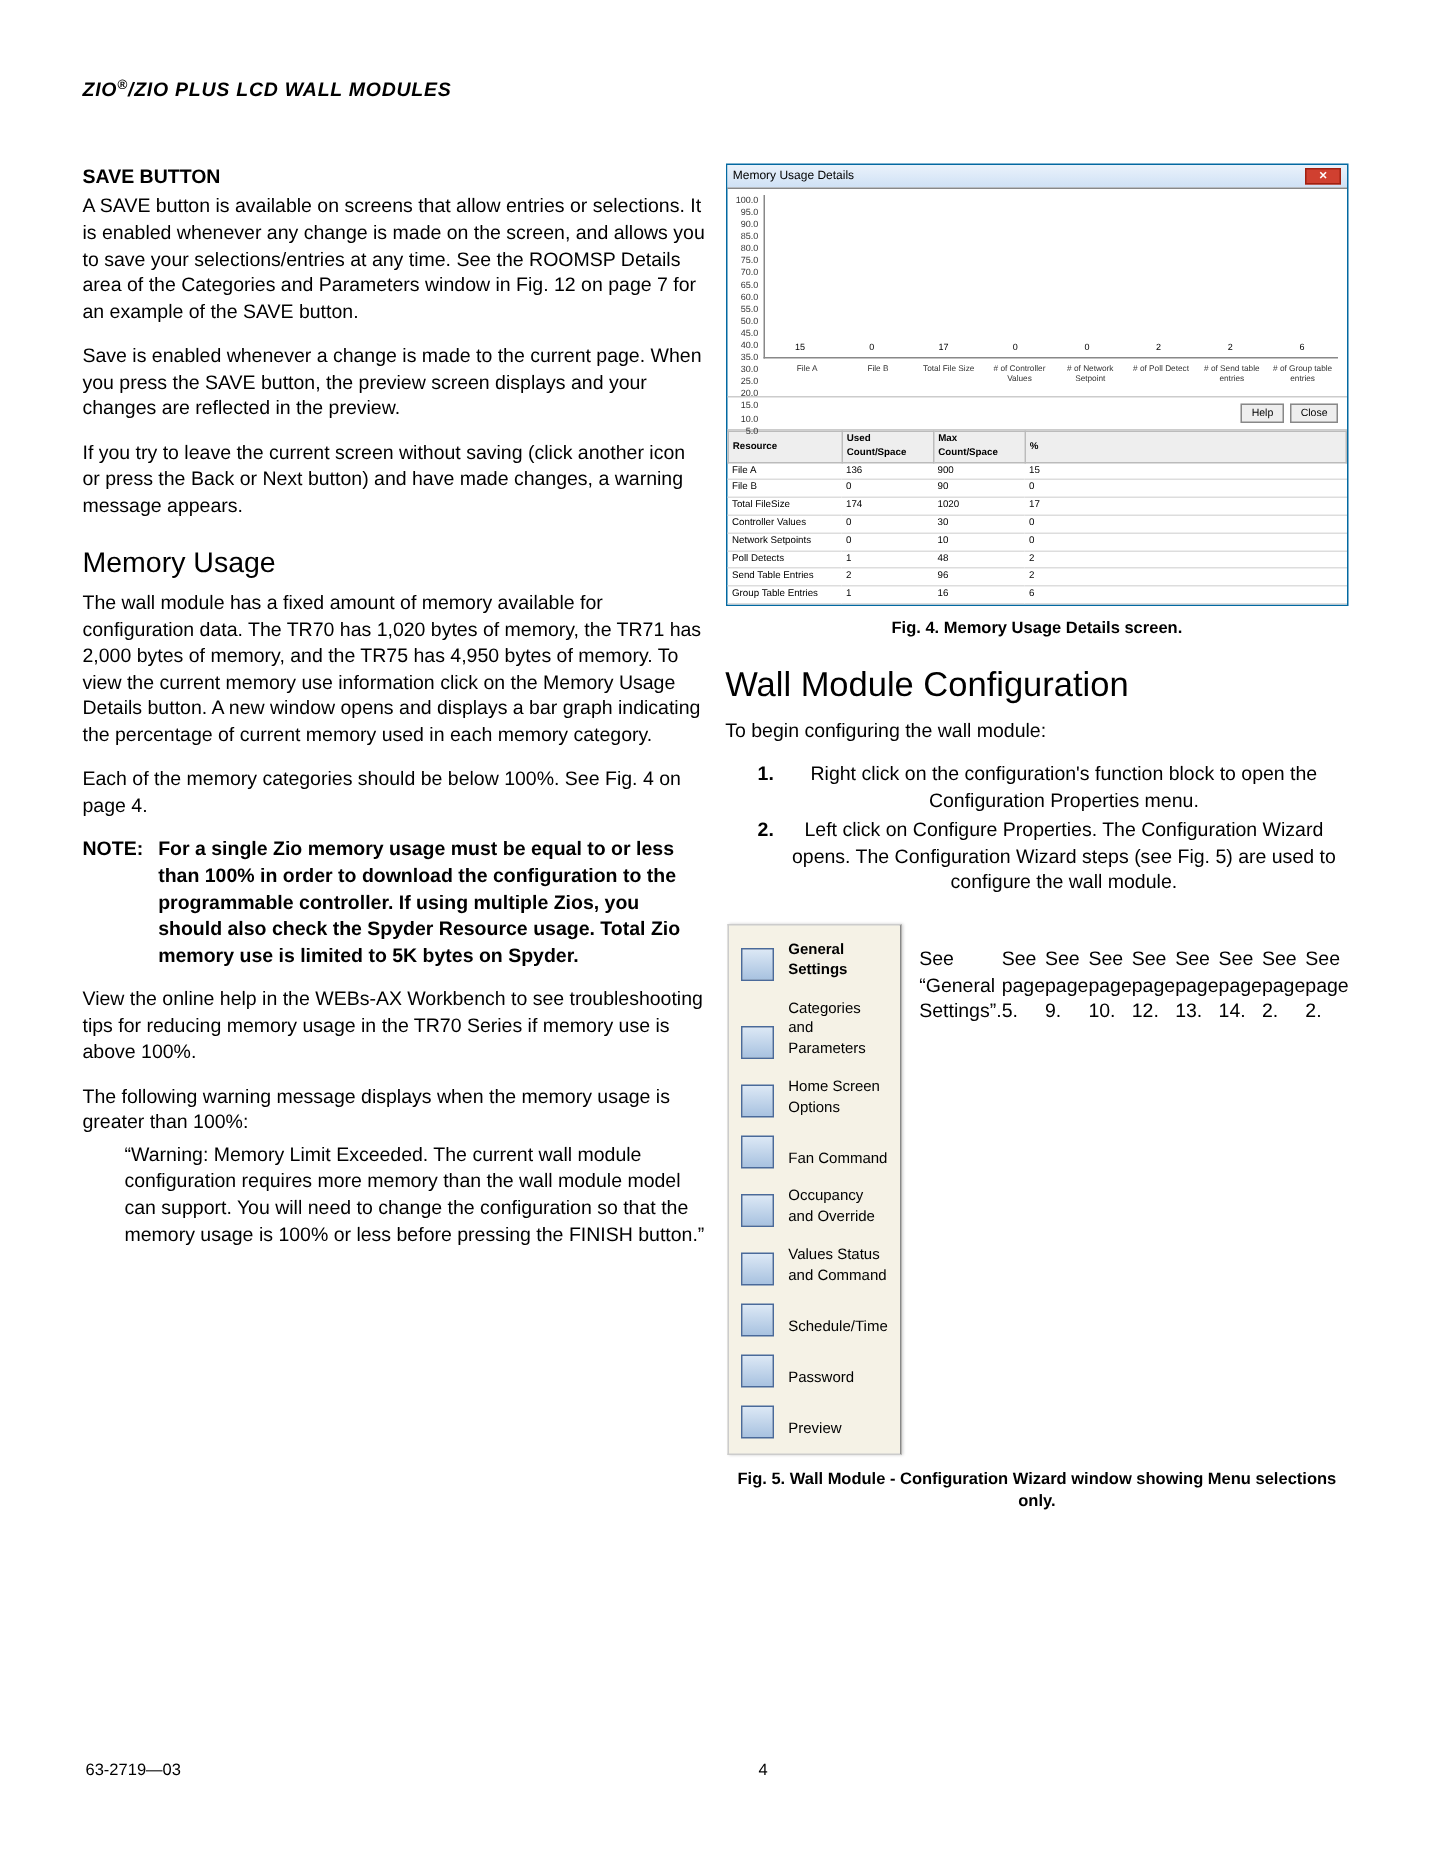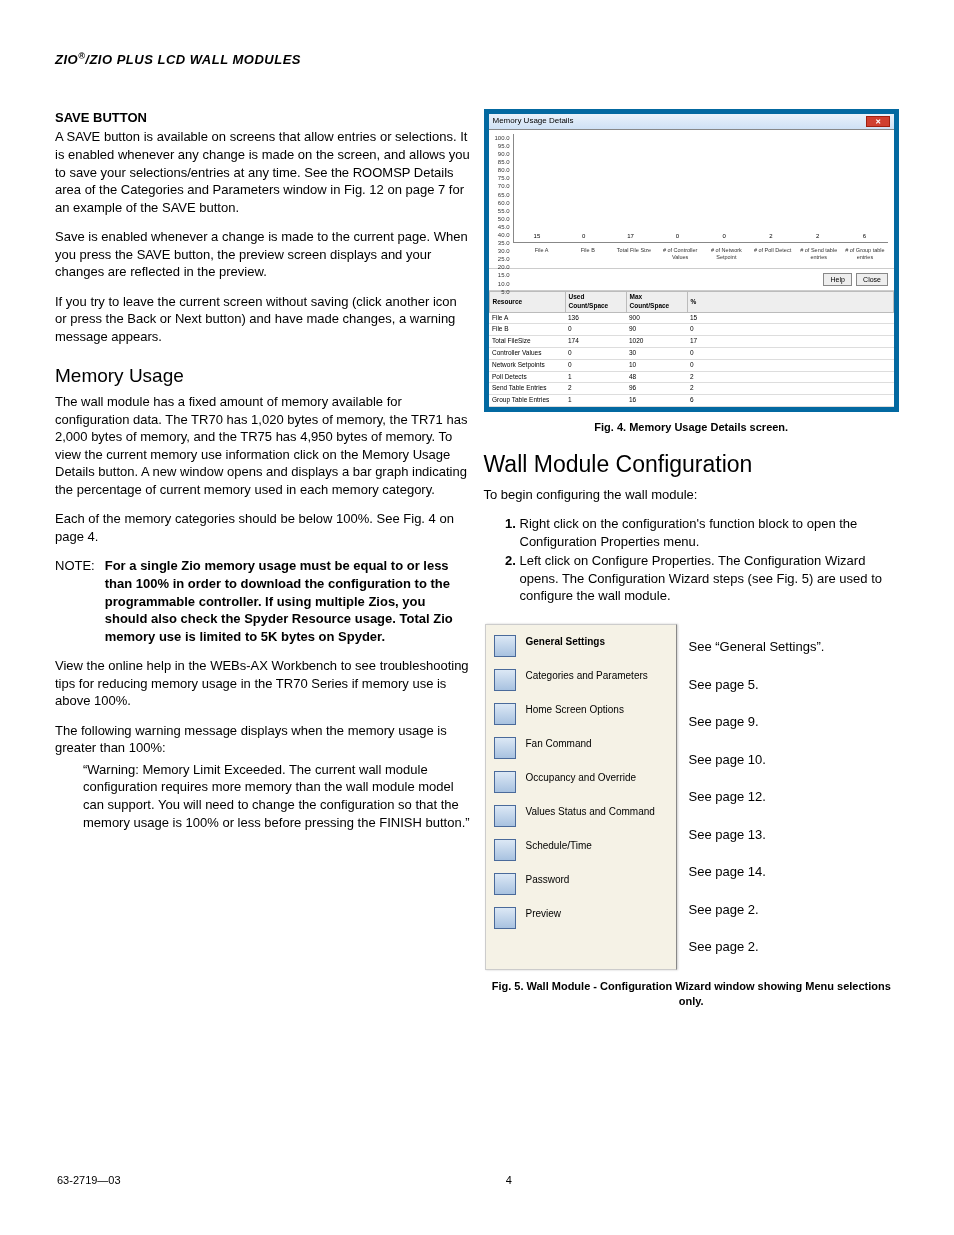--- a/index.html
+++ b/index.html
@@ -42,39 +42,40 @@
     font-size: 23px;
     font-weight: normal;
     margin: 14px 0 6px 0;
   }
   p { margin: 0 0 12px 0; }
   .note {
     display: flex;
     gap: 10px;
     margin: 0 0 12px 0;
   }
-  .note .label { font-weight: normal; flex: 0 0 auto; }
+  .note .label { font-weight: bold; flex: 0 0 auto; }
   .note .body { font-weight: bold; }
   .indent-quote { padding-left: 28px; margin-top: -8px; }
   .fig-caption {
     text-align: center;
     font-weight: bold;
     font-size: 11px;
     margin: 8px 0 14px 0;
   }
   ol.steps {
     margin: 6px 0 18px 0;
     padding-left: 36px;
+    text-align: center;
   }
   ol.steps li { font-weight: normal; margin-bottom: 2px; }
   ol.steps li::marker { font-weight: bold; }
 
   
   .mem-window {
-    border: 5px solid #0369a1;
+    border: 1px solid #0369a1;
     font-size: 8px;
     margin-bottom: 4px;
     background: #fff;
   }
   .mem-titlebar {
     background: linear-gradient(#eaf2fb, #cfe1f5);
     padding: 2px 4px;
     display: flex;
     justify-content: space-between;
     align-items: center;
@@ -189,36 +190,36 @@
   .wizard-menu {
     background: #f5f2e6;
     border: 1px solid #ccc;
     border-right: 1px solid #888;
     box-shadow: 1px 0 2px rgba(0,0,0,0.2);
     width: 190px;
     padding: 4px 0;
   }
   .wizard-row {
     display: flex;
-    align-items: flex-start;
+    align-items: flex-end;
     padding: 6px 8px;
     font-size: 10px;
     gap: 10px;
   }
   .wizard-row.sel { font-weight: bold; }
   .wizard-icon {
     width: 20px;
     height: 20px;
     border: 1px solid #4a6a9a;
     background: linear-gradient(#dce8f5, #a8c2e0);
     flex-shrink: 0;
   }
   .wizard-refs {
     display: flex;
-    flex-direction: column;
+    flex-direction: row;
     padding: 4px 0;
   }
   .wizard-ref {
     padding: 10px 0 10px 0;
     font-size: 13px;
   }
   .footer {
     display: flex;
     justify-content: space-between;
     font-size: 11px;

